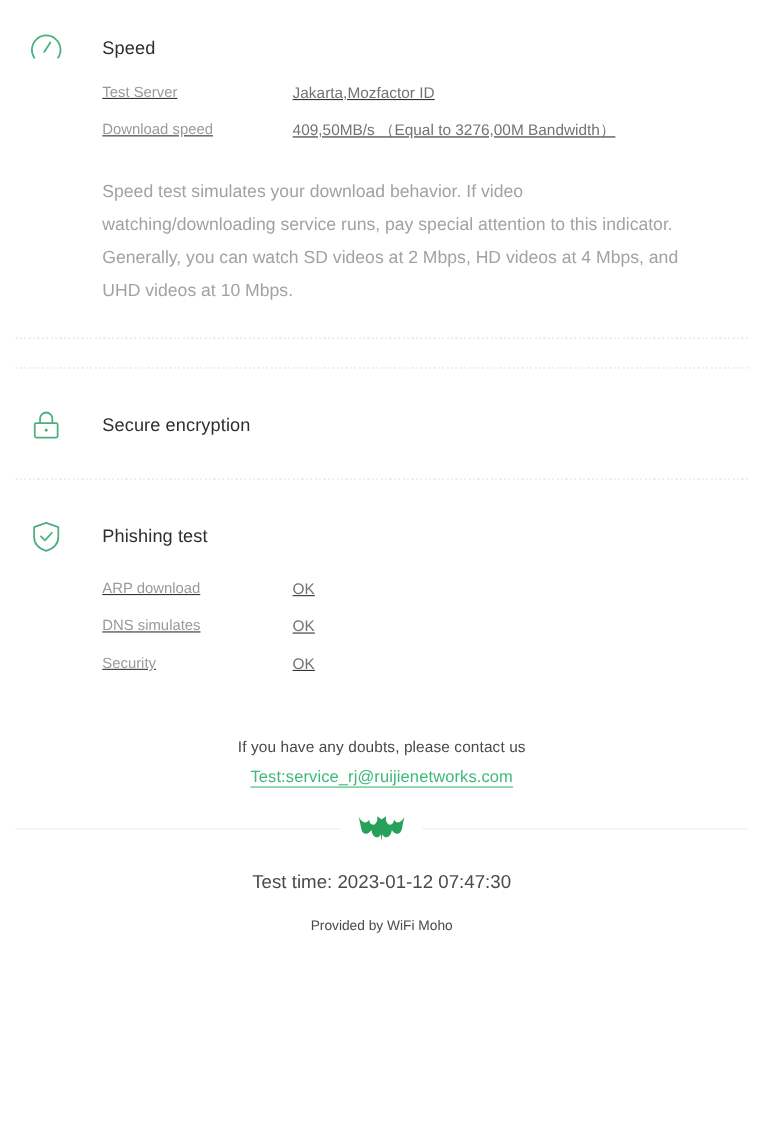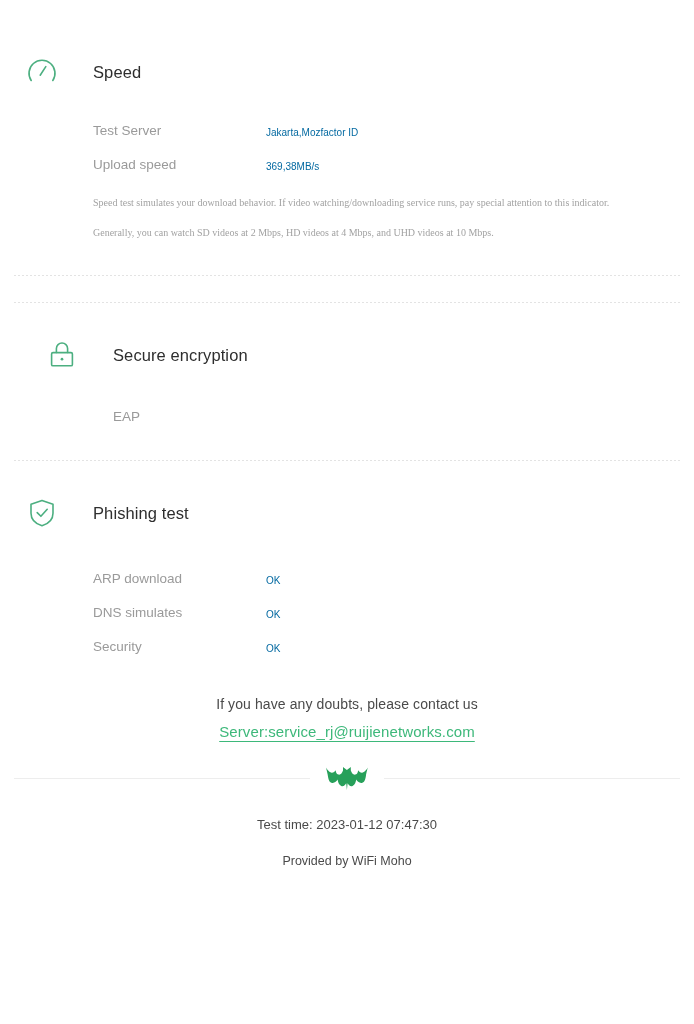--- a/index.html
+++ b/index.html
@@ -14,21 +14,20 @@
     color: #333333;
     overflow: hidden;
     position: relative;
   }
 
   .page {
     width: 694px;
     height: 760px;
     box-sizing: border-box;
     position: relative;
-    margin-top: 28px;
   }
 
   
   .section {
     position: relative;
     padding: 0 24px 0 0;
   }
 
   .section-head {
     display: flex;
@@ -52,52 +51,52 @@
     margin-left: 21px;
     font-weight: 400;
   }
 
   .rows {
     margin-left: 93px;
   }
 
   .row {
     display: flex;
-    align-items: flex-end;
+    align-items: flex-start;
     height: 34px;
+    text-decoration: underline;
   }
 
   .row-label {
     width: 173px;
     min-width: 173px;
     font-size: 13.5px;
     color: #9a9a9a;
     font-weight: 400;
   }
 
   .row-value {
-    font-size: 10px;
-    color: #0369a1;
+    font-size: 14px;
+    color: #737373;
     white-space: nowrap;
   }
 
   .plain-value {
     font-size: 13.5px;
     color: #9a9a9a;
     height: 34px;
     line-height: 34px;
   }
 
   .desc {
     margin-left: 93px;
     margin-right: 36px;
-    font-size: 10px;
+    font-size: 16px;
     line-height: 30px;
     color: #a2a2a2;
-    font-family: Liberation Serif, serif;
   }
 
   .divider {
     height: 1px;
     margin: 0 14px;
     background-image: repeating-linear-gradient(to right,
         #e3e3e3 0px, #e3e3e3 2px, rgba(255,255,255,0) 2px, rgba(255,255,255,0) 4px);
   }
 
   
@@ -140,21 +139,21 @@
     left: 50%;
     top: 50%;
     transform: translate(-50%, -50%);
     background: #ffffff;
     padding: 0 14px;
     line-height: 0;
   }
 
   .test-time {
     margin-top: 18px;
-    font-size: 13px;
+    font-size: 17px;
     color: #4a4a4a;
   }
 
   .provided-by {
     margin-top: 22px;
     font-size: 12.5px;
     color: #4a4a4a;
   }
 </style>
 </head>
@@ -172,47 +171,44 @@
       </span>
       <span class="section-title">Speed</span>
     </div>
 
     <div class="rows" style="margin-top:10px;">
       <div class="row">
         <span class="row-label">Test Server</span>
         <span class="row-value">Jakarta,Mozfactor ID</span>
       </div>
       <div class="row">
-        <span class="row-label">Upload speed</span>
-        <span class="row-value">369,38MB/s</span>
+        <span class="row-label">Download speed</span>
+        <span class="row-value">409,50MB/s （Equal to 3276,00M Bandwidth）</span>
       </div>
     </div>
 
     <div class="desc" style="margin-top:16px;">Speed test simulates your download behavior. If video watching/downloading service runs, pay special attention to this indicator. Generally, you can watch SD videos at 2 Mbps, HD videos at 4 Mbps, and UHD videos at 10 Mbps.</div>
   </div>
 
   <div class="divider" style="margin-top:27px;"></div>
 
 
   <div class="divider" style="margin-top:26px;"></div>
 
-  <div class="section" style="padding-top:30px;padding-left:20px;">
+  <div class="section" style="padding-top:30px;">
     <div class="section-head">
       <span class="section-icon">
         <svg width="32" height="32" viewBox="0 0 32 32" fill="none">
           <rect x="5.6" y="13.6" width="20.8" height="13.2" rx="1.4" stroke="#4caf80" stroke-width="1.6"></rect>
           <path d="M10.4 13.4 V9.6 A5.6 5.6 0 0 1 21.6 9.6 V13.4" stroke="#4caf80" stroke-width="1.6" stroke-linecap="round" fill="none"></path>
           <circle cx="16" cy="20.2" r="1.35" fill="#4caf80"></circle>
         </svg>
       </span>
       <span class="section-title">Secure encryption</span>
     </div>
-    <div class="rows" style="margin-top:23px;">
-      <div class="plain-value">EAP</div>
-    </div>
   </div>
 
   <div class="divider" style="margin-top:26px;"></div>
 
   <div class="section" style="padding-top:30px;">
     <div class="section-head">
       <span class="section-icon">
         <svg width="32" height="32" viewBox="0 0 32 32" fill="none">
           <path d="M16 3.4 L27 7.2 V16.2 C27 22.4 22.3 26.8 16 28.8 C9.7 26.8 5 22.4 5 16.2 V7.2 Z" stroke="#4caf80" stroke-width="1.6" stroke-linejoin="round" fill="none"></path>
           <path d="M11.2 15.6 L14.9 19.3 L21.2 12.3" stroke="#4caf80" stroke-width="1.6" stroke-linecap="round" stroke-linejoin="round" fill="none"></path>
@@ -232,21 +228,21 @@
       </div>
       <div class="row">
         <span class="row-label">Security</span>
         <span class="row-value">OK</span>
       </div>
     </div>
   </div>
 
   <div class="footer" style="margin-top:42px;">
     <div class="contact-line">If you have any doubts, please contact us</div>
-    <a class="email-link" href="#" style="margin-top:11px;">Server:service_rj@ruijienetworks.com</a>
+    <a class="email-link" href="#" style="margin-top:11px;">Test:service_rj@ruijienetworks.com</a>
 
     <div class="brand-row">
       <div class="brand-rule"></div>
       <div class="brand-mark">
         <svg width="46" height="26" viewBox="0 0 46 26" fill="none">
           <path d="M2.0 2.6 C2.0 2.6 4.6 7.3 7.6 7.7 C9.4 7.9 10.6 6.6 11.6 5.2 C11.9 7.0 12.4 9.0 14.3 9.6 C16.6 10.3 18.1 8.1 19.0 5.6 L19.0 2.0 L22.9 5.0 L26.8 2.0 L26.8 5.6 C27.7 8.1 29.2 10.3 31.5 9.6 C33.4 9.0 33.9 7.0 34.2 5.2 C35.2 6.6 36.4 7.9 38.2 7.7 C41.2 7.3 43.8 2.6 43.8 2.6 C43.8 2.6 42.4 7.6 41.9 11.0 C41.4 14.6 40.3 17.8 37.5 18.0 C35.0 18.2 33.2 16.3 32.2 14.6 C31.9 17.0 31.0 20.0 28.6 21.0 C26.3 21.9 24.6 20.2 23.6 18.3 L22.9 25.0 L22.2 18.3 C21.2 20.2 19.5 21.9 17.2 21.0 C14.8 20.0 13.9 17.0 13.6 14.6 C12.6 16.3 10.8 18.2 8.3 18.0 C5.5 17.8 4.4 14.6 3.9 11.0 C3.4 7.6 2.0 2.6 2.0 2.6 Z" fill="#27a05a"></path>
         </svg>
       </div>
     </div>
 

